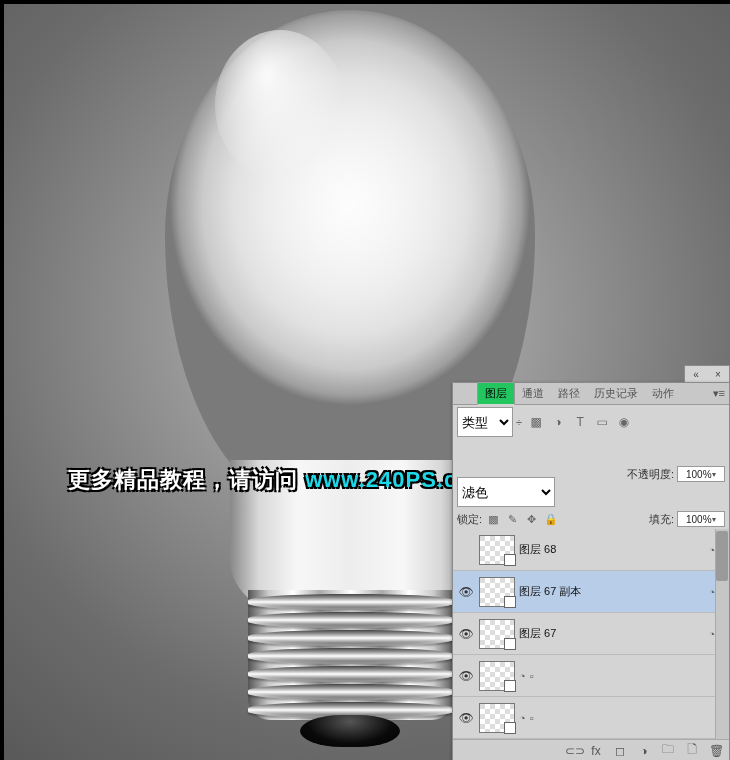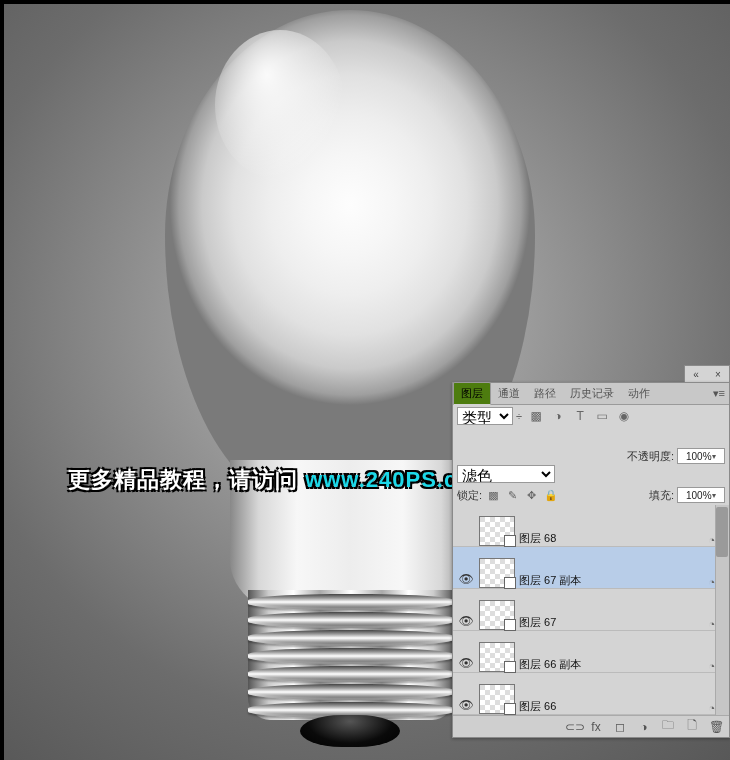--- a/index.html
+++ b/index.html
@@ -47,37 +47,37 @@
   
   .watermark { position: absolute; left: 68px; top: 465px; font-size: 22px; font-weight: 900; white-space: nowrap; letter-spacing: 1px; }
   .wm-white { color: #fff; text-shadow: -2px -2px 0 #000, 2px -2px 0 #000, -2px 2px 0 #000, 2px 2px 0 #000; }
   .wm-cyan { color: #1dd8e8; text-shadow: -2px -2px 0 #000, 2px -2px 0 #000, -2px 2px 0 #000, 2px 2px 0 #000; }
 
   
   .panel-wrap { position: absolute; right: 0; top: 382px; width: 278px; background: #d4d4d4; border: 1px solid #8a8a8a; font-size: 11px; color: #222; box-shadow: 0 1px 3px rgba(0,0,0,0.3); }
   .mini { position: absolute; right: 0; top: 365px; width: 46px; height: 18px; background: #d4d4d4; border: 1px solid #8a8a8a; display: flex; justify-content: space-around; align-items: center; color: #444; font-size: 10px; }
   .tabs { display: flex; background: #c8c8c8; border-bottom: 1px solid #9a9a9a; position: relative; height: 22px; align-items: flex-end; }
   .tab { padding: 3px 7px 3px; color: #555; cursor: default; font-size: 11px; }
-  .tab.active { background: #4d7c0f; border: 1px solid #9a9a9a; border-bottom: 1px solid #d4d4d4; margin-bottom: -1px; color: #000; border-radius: 2px 2px 0 0; }
+  .tab.active { background: #22c55e; border: 1px solid #9a9a9a; border-bottom: 1px solid #d4d4d4; margin-bottom: -1px; color: #000; border-radius: 2px 2px 0 0; margin-left: 24px; }
   .menu-btn { position: absolute; right: 2px; top: 2px; width: 16px; height: 16px; display: flex; align-items: center; justify-content: center; color: #555; }
 
   .row { display: flex; align-items: center; padding: 2px 4px; gap: 3px; }
-  .sel { height: 18px; font-size: 15px; border: 1px solid #999; background: #fff; }
+  .sel { height: 30px; font-size: 13px; border: 1px solid #999; background: #fff; }
   .sel-kind { width: 56px; }
   .filter-icons { display: flex; gap: 8px; padding-left: 4px; color: #666; font-size: 12px; }
   .filter-icons span { width: 14px; text-align: center; }
   .sel-blend { width: 98px; margin-top: 36px; }
   .label { font-size: 11px; color: #333; }
   .pct { width: 48px; height: 16px; border: 1px solid #999; background: #fff; font-size: 10px; padding: 0 8px; display: flex; align-items: center; justify-content: space-between; }
   .pct span.arr { font-size: 8px; color: #555; }
   .lock-icons { display: flex; gap: 6px; color: #666; font-size: 11px; padding-left: 2px; }
   .lock-icons span { width: 13px; text-align: center; }
 
   .layer-list { max-height: 220px; overflow: hidden; position: relative; background: #d4d4d4; }
-  .layer-row { display: flex; align-items: flex-end; height: 42px; border-bottom: 1px solid #bbb; padding: 0 4px; gap: 4px; }
+  .layer-row { display: flex; align-items: center; height: 42px; border-bottom: 1px solid #bbb; padding: 0 4px; gap: 4px; }
   .layer-row.selected { background: #b8cde8; }
   .vis { width: 18px; height: 18px; display: flex; align-items: center; justify-content: center; color: #333; font-size: 12px; }
   .thumb { width: 36px; height: 30px; background: repeating-conic-gradient(#fff 0 25%, #ddd 0 50%) 0 0/10px 10px; border: 1px solid #777; position: relative; }
   .thumb::after { content: ""; position: absolute; right: -2px; bottom: -2px; width: 10px; height: 10px; background: #fff; border: 1px solid #666; }
   .layer-name { flex: 1; font-size: 11px; color: #111; }
   .layer-badges { display: flex; gap: 4px; color: #666; font-size: 11px; padding-right: 2px; }
   .scroll { position: absolute; right: 0; top: 0; bottom: 0; width: 14px; background: #c6c6c6; border-left: 1px solid #aaa; }
   .scroll-thumb { position: absolute; right: 1px; top: 2px; width: 12px; height: 50px; background: #9a9a9a; border-radius: 2px; }
 
   .footer { display: flex; justify-content: flex-end; align-items: center; gap: 10px; padding: 3px 6px; border-top: 1px solid #aaa; color: #555; font-size: 12px; background: #cfcfcf; height: 22px; }
@@ -188,30 +188,28 @@
         <div class="thumb"></div>
         <div class="layer-name">图层 67</div>
         <div class="layer-badges">
             <span>◔</span>
             <span>▫</span>
           </div>
       </div>
       <div class="layer-row">
         <div class="vis">👁</div>
         <div class="thumb"></div>
-        <div class="layer-name">图层 66 副本</div>
-        <div class="layer-badges">
-            <span>◔</span>
-            <span>▫</span>
-          </div>
-      </div>
-      <div class="layer-row">
-        <div class="vis">👁</div>
-        <div class="thumb"></div>
-        <div class="layer-name">图层 66</div>
+        <div class="layer-badges">
+            <span>◔</span>
+            <span>▫</span>
+          </div>
+      </div>
+      <div class="layer-row">
+        <div class="vis">👁</div>
+        <div class="thumb"></div>
         <div class="layer-badges">
             <span>◔</span>
             <span>▫</span>
           </div>
       </div>
       <div class="scroll">
         <div class="scroll-thumb"></div>
       </div>
     </div>
 

